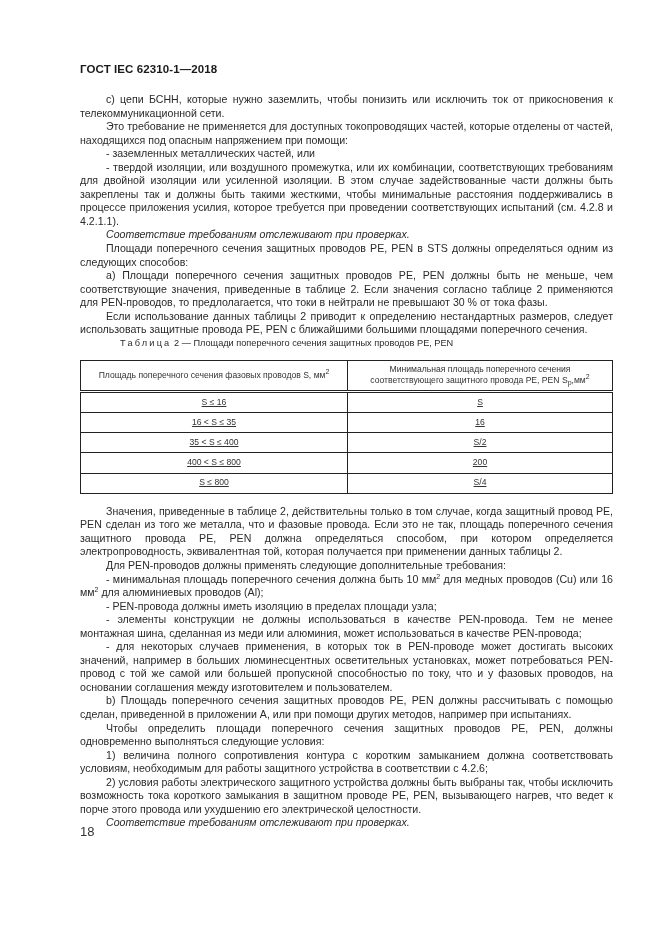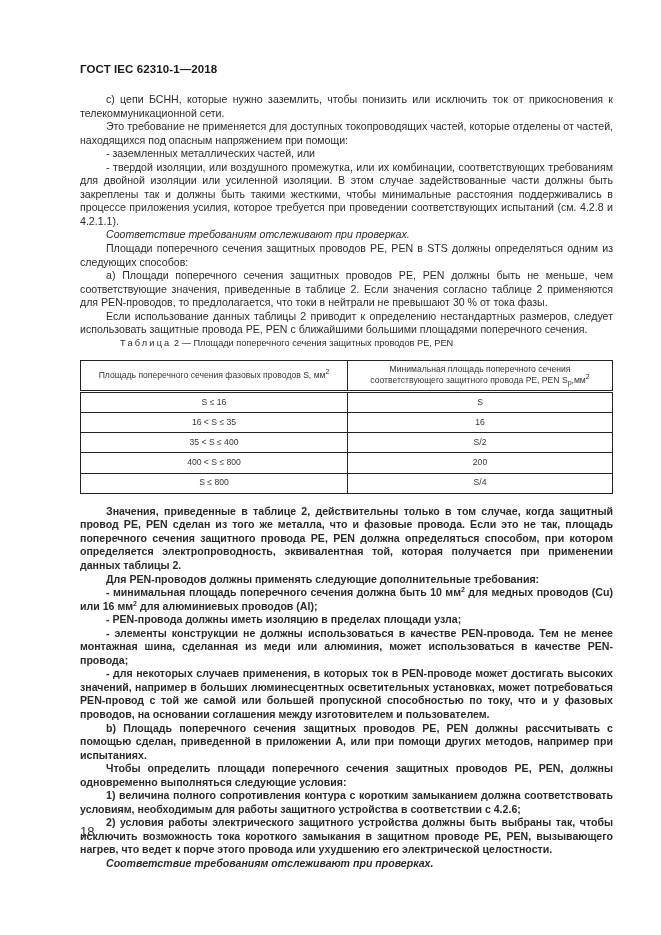--- a/index.html
+++ b/index.html
@@ -10,24 +10,24 @@
   .body p { margin: 0; text-align: justify; text-indent: 26px; }
   .body p.noind { text-indent: 0; }
   .it { font-style: italic; }
   sup { font-size: 7px; line-height: 0; vertical-align: 4px; }
   sub { font-size: 7px; line-height: 0; vertical-align: -2px; }
   .caption { margin-top: 14px; font-size: 9.2px; line-height: 12px; text-indent: 0 !important; }
   .sp { letter-spacing: 2.2px; margin-left: 40px; }
   table.t2 { margin-top: 11px; width: 533px; border-collapse: collapse; font-size: 8.6px; color: #333; }
   table.t2 td, table.t2 th { border: 1px solid #222; text-align: center; font-weight: normal; padding: 0; }
   table.t2 th { height: 29px; line-height: 11.5px; }
-  table.t2 td { height: 19.2px; }
+  table.t2 td { height: 19.2px; text-decoration: underline; }
   table.t2 tr.head-row th { border-bottom: 3px double #222; }
   .c1 { width: 266px; }
-  .after-table { margin-top: 11px; font-weight: bold; }
+  .after-table { margin-top: 11px; }
   .pnum { position: absolute; left: 80px; top: 824px; font-size: 13px; color: #333; }
 </style>
 </head>
 <body>
 
 <div class="hdr">ГОСТ IEC 62310-1—2018</div>
 
 <div class="body">
   <p>c) цепи БСНН, которые нужно заземлить, чтобы понизить или исключить ток от прикосновения к телекоммуникационной сети.</p>
   <p>Это требование не применяется для доступных токопроводящих частей, которые отделены от частей, находящихся под опасным напряжением при помощи:</p>

